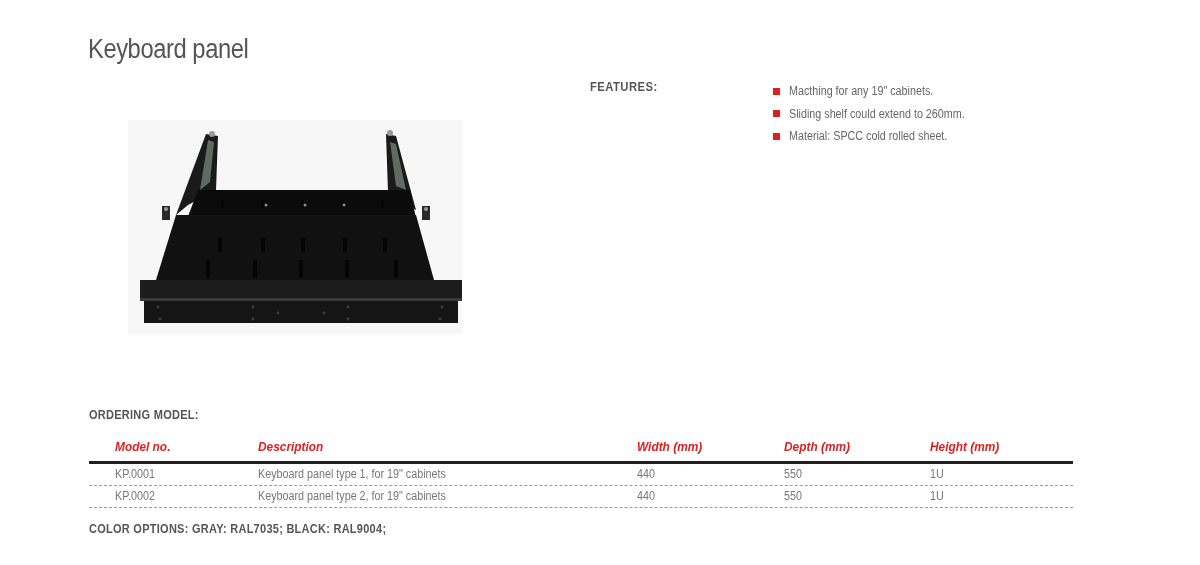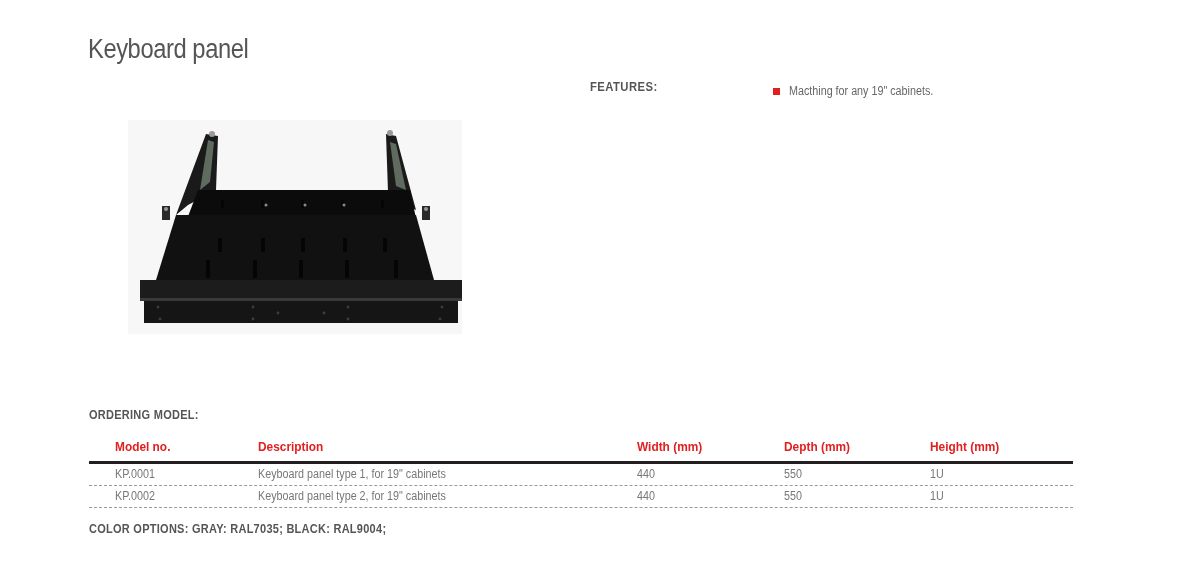--- a/index.html
+++ b/index.html
@@ -89,20 +89,21 @@
     .table {
       position: absolute;
       left: 89px;
       top: 436px;
       width: 984px;
     }
     .thead {
       position: relative;
       height: 25px;
       border-bottom: 3px solid #231f20;
+      font-style: italic;
     }
     .th {
       position: absolute;
       top: 3px;
       font-size: 13.5px;
       font-weight: bold;
       color: #e02020;
       white-space: nowrap;
       transform: scaleX(0.88);
       transform-origin: left top;
@@ -206,20 +207,28 @@
     </g>
   </svg>
 </div>
 
 <div class="features-label">FEATURES:</div>
 
 <ul class="features-list">
   <li>
     <span class="bullet"></span>
     <span class="feature-text">Macthing for any 19" cabinets.</span>
+  </li>
+  <li>
+    <span class="bullet"></span>
+    <span class="feature-text">Sliding shelf could extend to 260mm.</span>
+  </li>
+  <li>
+    <span class="bullet"></span>
+    <span class="feature-text">Material: SPCC cold rolled sheet.</span>
   </li>
 </ul>
 
 <div class="ordering-label">ORDERING MODEL:</div>
 
 <div class="table">
   <div class="thead">
     <span class="th c1">Model no.</span>
     <span class="th c2">Description</span>
     <span class="th c3">Width (mm)</span>

